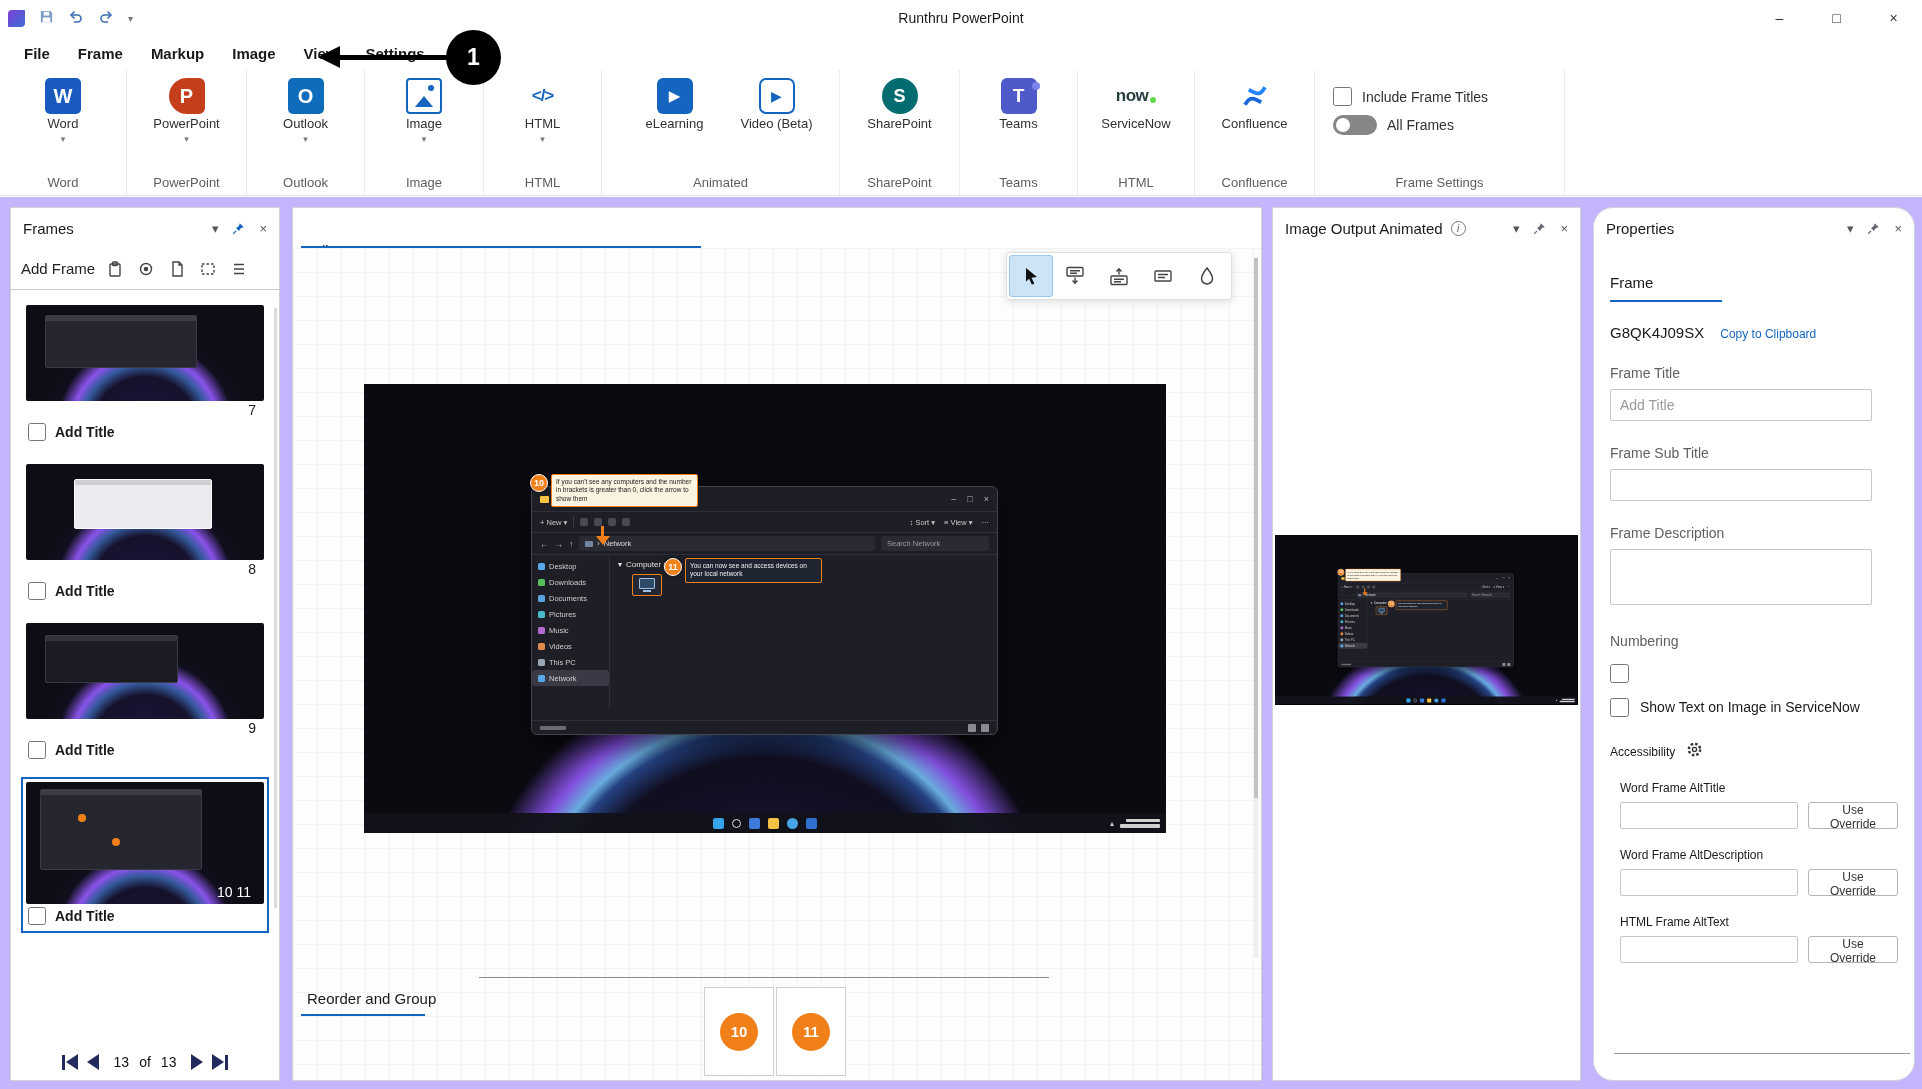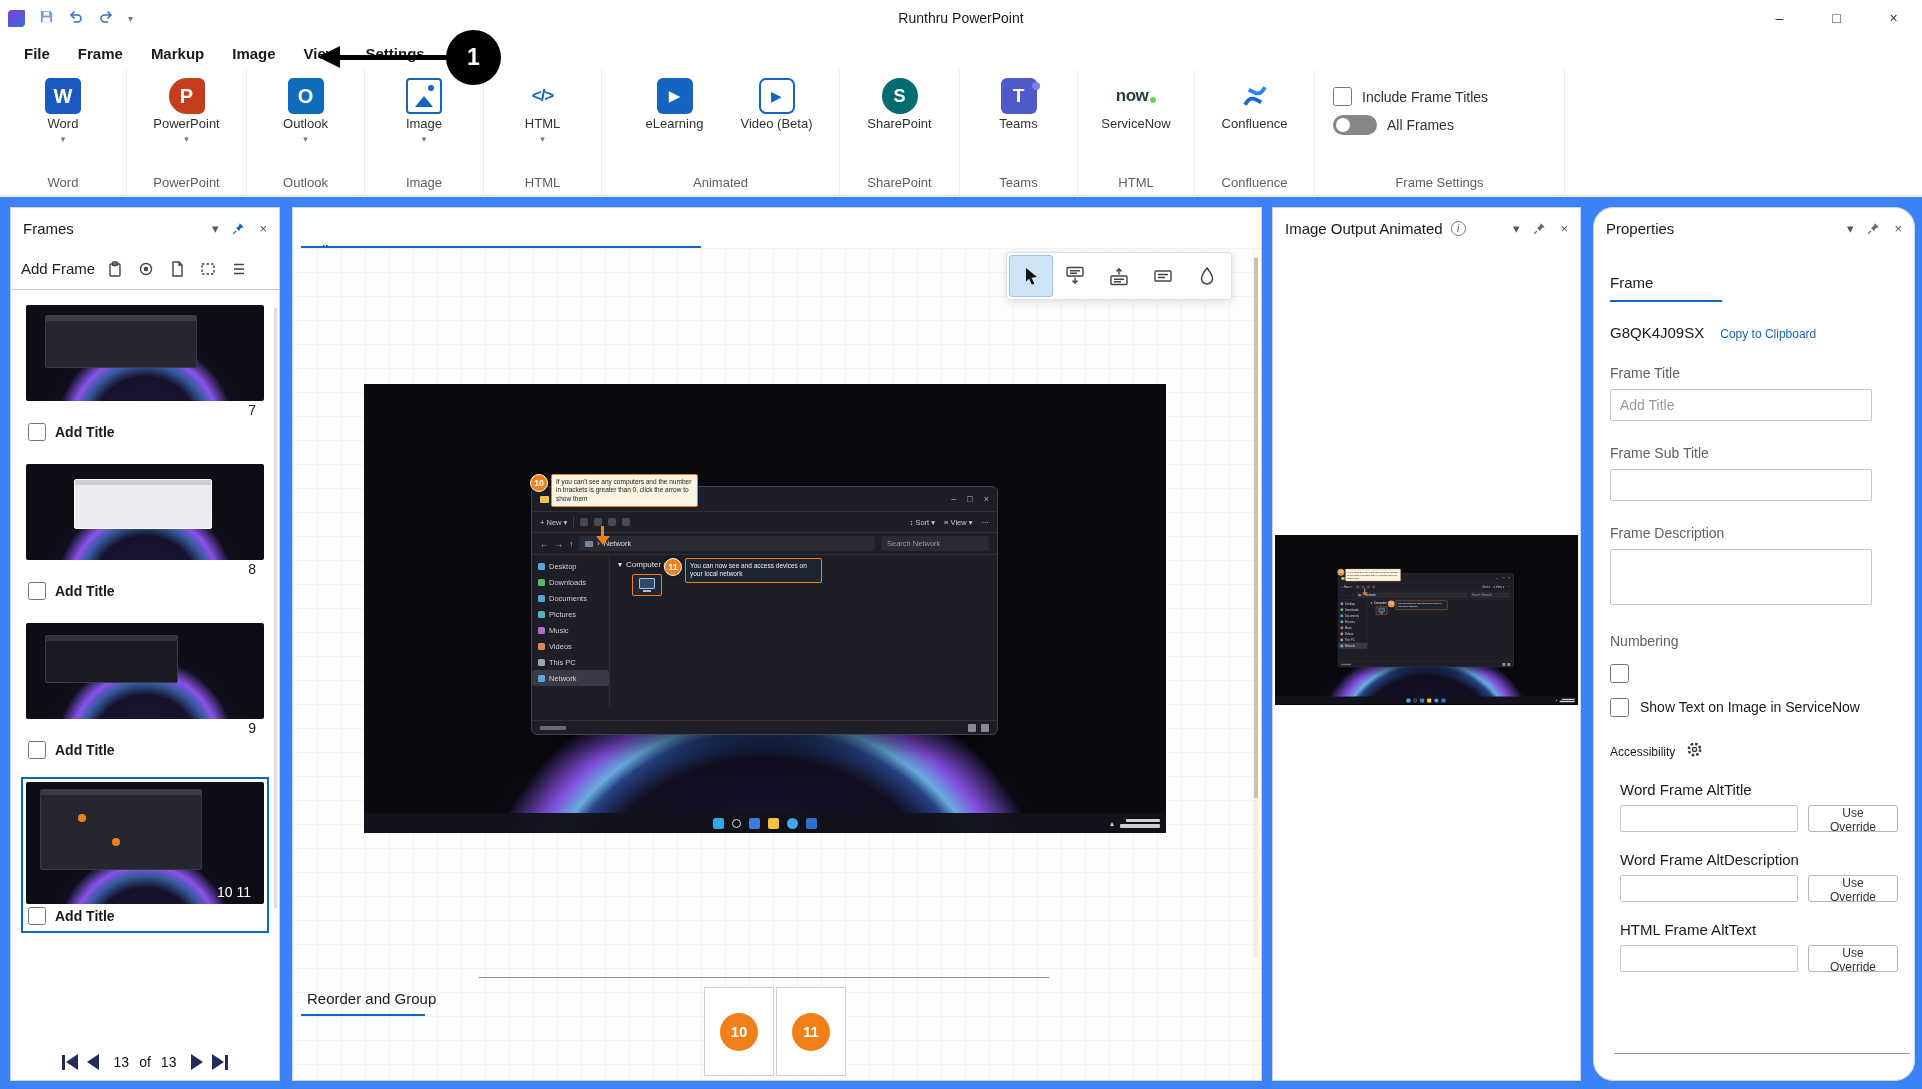--- a/index.html
+++ b/index.html
@@ -47,21 +47,21 @@
   .ic-now { color:#293e40; font-size:17px; font-weight:bold; width:auto; letter-spacing:-.5px; }
   .nowdot { width:6px; height:6px; border-radius:50%; background:#62d84e; margin-left:2px; margin-top:8px; }
   .fs { flex-direction:column; justify-content:flex-start; align-items:flex-start; padding-left:18px; }
   .fs-row { display:flex; align-items:center; gap:10px; margin-top:9px; font-size:14px; color:#323130; }
   .fs-row input[type=checkbox] { width:19px; height:19px; }
   .toggle { width:44px; height:20px; border-radius:10px; background:#868686; position:relative; display:inline-block; }
   .toggle .knob { position:absolute; left:3px; top:3px; width:14px; height:14px; border-radius:50%; background:#fff; }
   .rfiller { flex:1; }
 
   
-  .main { position:absolute; left:0; top:197px; width:100%; height:892px; background:#3b82f6; }
+  .main { position:absolute; left:0; top:197px; width:100%; height:892px; background:#c4b5fd; }
   .panel { position:absolute; top:10px; height:874px; background:#fff; border:1px solid #cfd4d8; }
   .phead { height:40px; display:flex; align-items:center; padding:0 12px; }
   .ptitle { font-size:15px; color:#1a1a1a; }
   .hicons { margin-left:auto; display:flex; gap:14px; align-items:center; color:#555; }
   .hic { font-size:13px; color:#555; display:flex; align-items:center; cursor:default; }
   .inf { width:15px; height:15px; border:1px solid #777; border-radius:50%; font-size:10px; display:inline-flex; align-items:center; justify-content:center; color:#555; margin-left:8px; font-style:italic; }
 
   
   .frames { left:10px; width:270px; }
   .addframe { height:42px; display:flex; align-items:center; padding:0 10px; border-bottom:1px solid #c9c9c9; }
@@ -192,21 +192,21 @@
   .p-id-row { margin-top:22px; display:flex; align-items:baseline; gap:16px; }
   .p-id { font-size:15px; color:#1a1a1a; }
   .p-link { font-size:12px; color:#1565C0; cursor:pointer; }
   .p-label { margin-top:24px; font-size:14px; color:#5f5f5f; }
   .p-input { margin-top:8px; width:262px; height:32px; border:1px solid #c6c6c6; border-radius:2px; font-size:14px; padding:0 9px; color:#333; font-family:inherit; }
   .p-input::placeholder { color:#9a9a9a; }
   .p-textarea { margin-top:8px; width:262px; height:56px; border:1px solid #c6c6c6; border-radius:2px; font-size:14px; padding:6px 9px; resize:none; font-family:inherit; }
   .p-check { margin-top:15px; display:flex; gap:11px; font-size:14px; color:#1a1a1a; align-items:flex-start; line-height:1.35; }
   .p-check input { width:19px; height:19px; flex:none; }
   .p-acc { display:flex; align-items:center; gap:11px; margin-top:24px; }
-  .alt-label { margin-top:19px; font-size:15px; color:#1a1a1a; padding-left:10px; }
+  .alt-label { margin-top:19px; font-size:12px; color:#1a1a1a; padding-left:10px; }
   .alt-row { margin-top:7px; display:flex; gap:10px; padding-left:10px; align-items:center; }
   .alt-input { width:178px; height:27px; border:1px solid #c6c6c6; border-radius:2px; padding:0 7px; font-size:13px; font-family:inherit; }
   .override-btn { height:27px; padding:0 10px; background:#fff; border:1px solid #b5b5b5; border-radius:3px; font-size:12px; color:#333; font-family:inherit; }
   .props-hr { position:absolute; bottom:26px; left:20px; right:4px; height:1px; background:#9a9a9a; }
 </style>
 </head>
 <body>
 
 <div class="titlebar">
   <div class="tb-icons">

